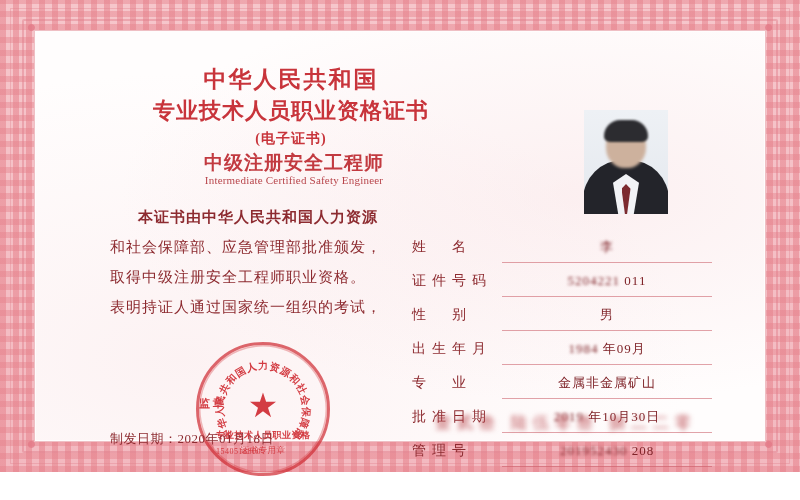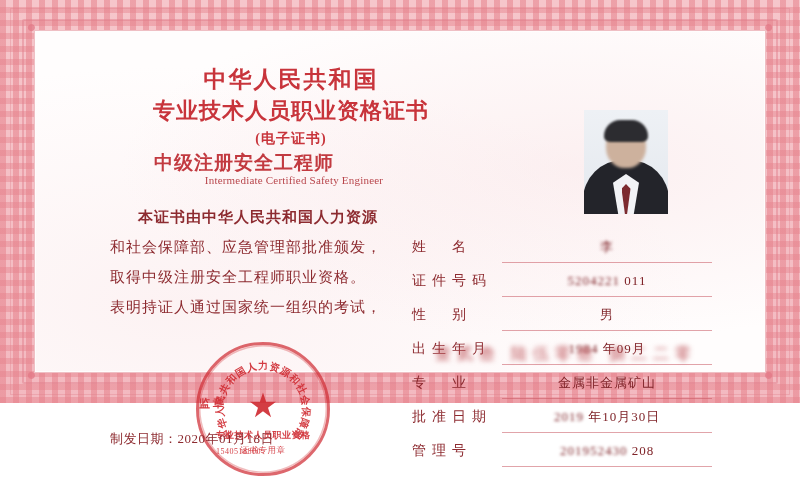--- a/index.html
+++ b/index.html
@@ -9,21 +9,21 @@
   body {
     width: 800px;
     height: 500px;
     overflow: hidden;
     font-family: "Liberation Serif", serif;
     background: #ffffff;
   }
   #cert {
     position: relative;
     width: 800px;
-    height: 403px;
+    height: 472px;
     background: #e5e5e5;
     box-sizing: border-box;
   }
   
   .border-outer {
     position: absolute;
     left: 0; top: 0; right: 0; bottom: 0;
     background:
       repeating-linear-gradient(90deg,
         rgba(230,130,140,0.55) 0px, rgba(230,130,140,0.55) 6px,
@@ -105,20 +105,21 @@
     font-weight: bold;
     margin-top: 4px;
     letter-spacing: 1px;
   }
 
   .cert-name {
     position: absolute;
     left: 118px;
     top: 118px;
     width: 280px;
+    text-align: center;
     color: #c23a40;
     font-size: 19px;
     font-weight: bold;
     letter-spacing: 1px;
   }
   .cert-name-en {
     position: absolute;
     left: 108px;
     top: 142px;
     width: 300px;

